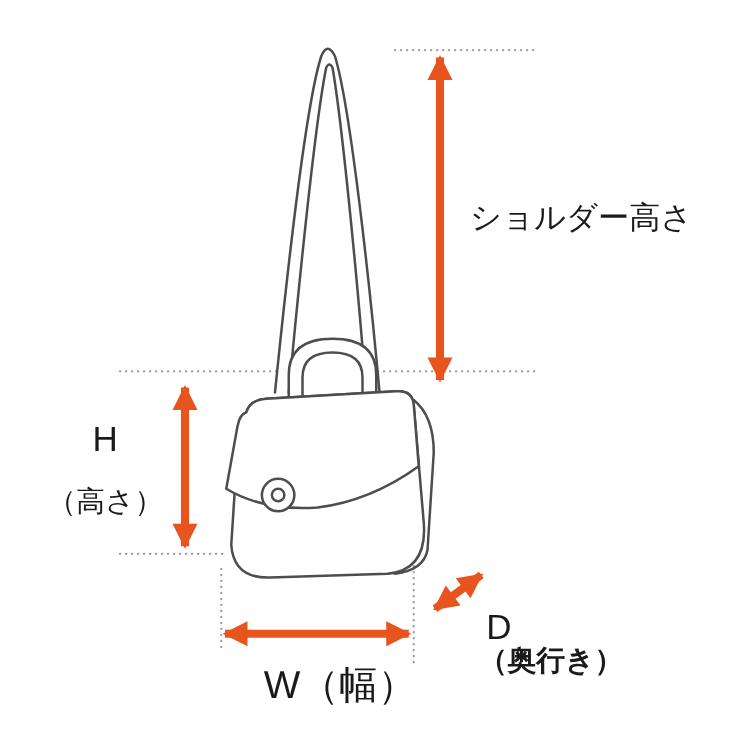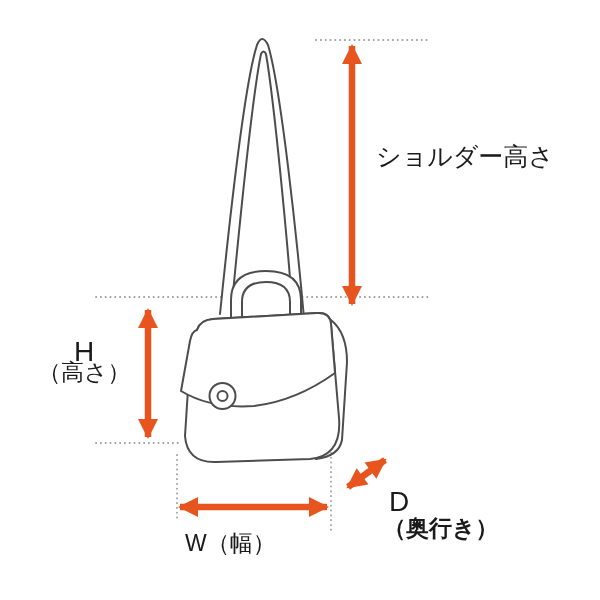--- a/index.html
+++ b/index.html
@@ -20,24 +20,24 @@
   }
   .fillwhite { fill: #ffffff; }
   .nofill { fill: none; }
   .label {
     position: absolute;
     color: #1a1a1a;
     font-weight: 500;
     white-space: nowrap;
     line-height: 1.1;
   }
-  .label-shoulder { left: 376px; top: 143px; font-size: 25px; text-align: right; }
+  .label-shoulder { left: 376px; top: 161px; font-size: 25px; text-align: right; }
   .label-h-abbr   { left: 74px;  top: 337px; font-size: 28px; }
-  .label-h-cap    { left: 38px;  top: 360px; font-size: 23px; }
-  .label-w        { left: 185px; top: 531px; font-size: 23px; }
+  .label-h-cap    { left: 38px;  top: 389px; font-size: 23px; }
+  .label-w        { left: 211px; top: 531px; font-size: 31px; }
   .label-d-abbr   { left: 389px; top: 487px; font-size: 28px; }
   .label-d-cap    { left: 383px; top: 516px; font-size: 23px; font-weight: bold; }
 </style>
 </head>
 <body>
 
 <div class="stage">
 
   <svg width="600" height="600" viewBox="0 0 600 600">
 

